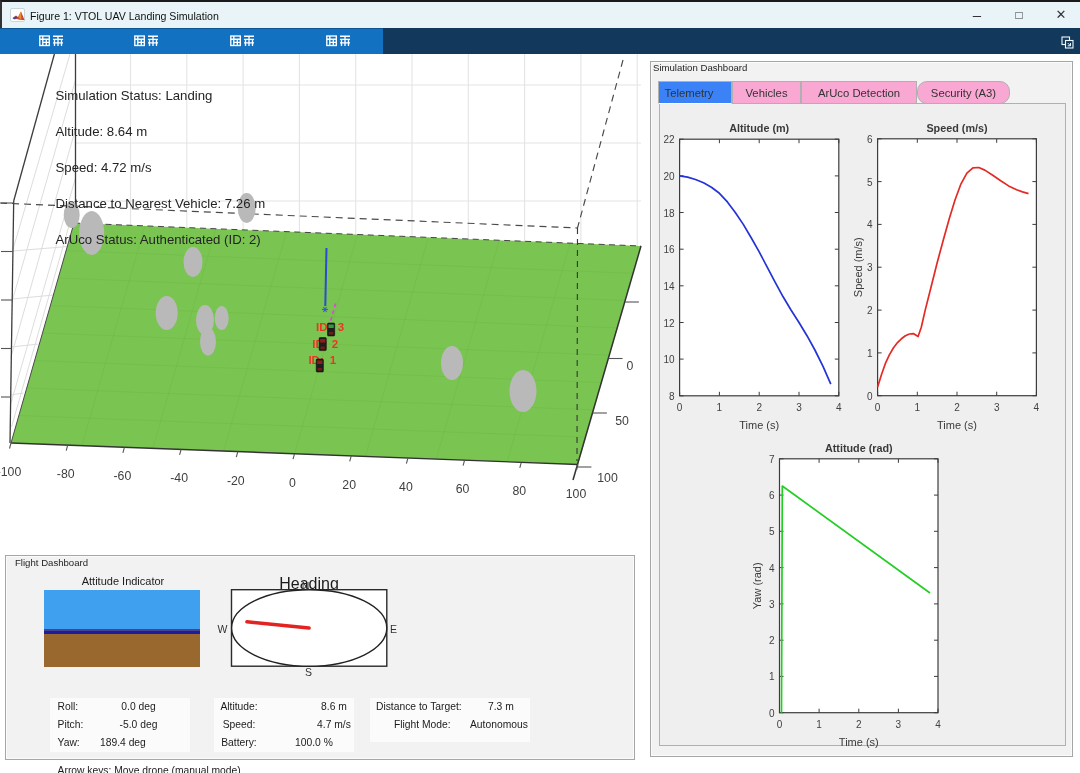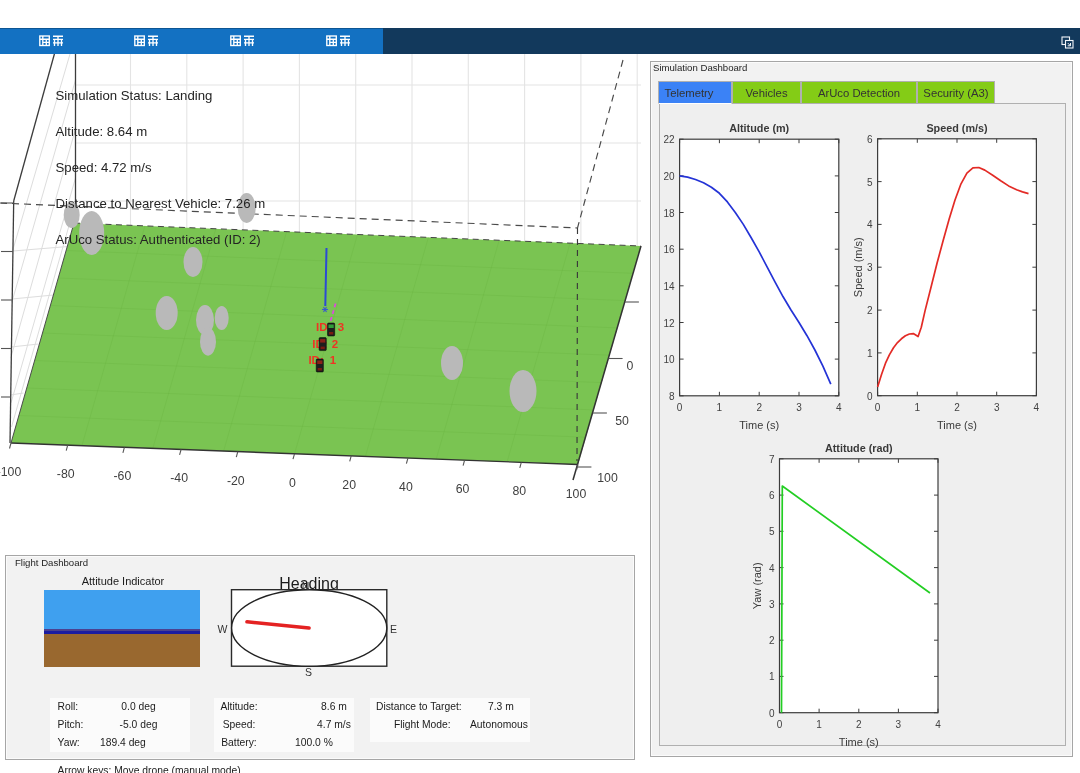--- a/index.html
+++ b/index.html
@@ -13,21 +13,21 @@
 .winbtn { position:absolute; top:0; width:34px; height:27px; color:#333; font-size:15px;
   text-align:center; line-height:26px; }
 #menubar { position:absolute; left:0; top:28px; width:1080px; height:26px; background:#12395c; }
 #menubar .lt { position:absolute; left:0; top:0; width:383px; height:26px; background:#1371c2;
   border-top:1px solid #0d5693; }
 .mtab { position:absolute; }
 #figarea { position:absolute; left:0; top:54px; width:1080px; height:719px; background:#ffffff; }
 .panel { position:absolute; background:#f2f2f2; border:1px solid #a6a6a6;
   box-shadow:inset 0 0 0 1px #fbfbfb; }
 .ptitle { position:absolute; font-size:9.6px; color:#1e1e1e; }
-.tab { position:absolute; top:81px; height:23px; border:1px solid #b0b0b0; background:#84cc16;
+.tab { position:absolute; top:81px; height:23px; border:1px solid #b0b0b0; background:#f9a8d4;
   font-size:11.3px; color:#333; text-align:center; line-height:22px; }
 #tcontent { position:absolute; left:659px; top:103px; width:407px; height:643px;
   background:#efefef; border:1px solid #b0b0b0; }
 .flab { position:absolute; font-size:10.3px; color:#1b1b1b; }
 .fstrip { position:absolute; background:#fbfbfb; }
 </style></head>
 <body>
 <div id="win">
   <div id="figarea"></div>
 
@@ -194,21 +194,21 @@
   <div class="flab" style="left:488px;top:701px;white-space:nowrap">7.3 m</div>
   <div class="flab" style="left:470px;top:719px;white-space:nowrap">Autonomous</div>
   <div class="flab" style="left:57.6px;top:765px;">Arrow keys: Move drone (manual mode)</div>
 
   <div class="panel" style="left:650px;top:61px;width:423px;height:696px"></div>
   <div class="ptitle" style="left:653px;top:62px;">Simulation Dashboard</div>
   <div id="tcontent"></div>
   <div class="tab" style="left:658px;width:74px;background:#3b82f6;border-bottom:1px solid #fff;z-index:3;padding-right:12px">Telemetry</div>
   <div class="tab" style="left:732px;width:69px;">Vehicles</div>
   <div class="tab" style="left:801px;width:116px;">ArUco Detection</div>
-  <div class="tab" style="left:917px;width:78px;">Security (A3)</div>
+  <div class="tab" style="left:917px;width:93px;border-radius:10px;">Security (A3)</div>
   <svg style="position:absolute;left:659px;top:61px;width:414px;height:696px" viewBox="659 61 414 696">
 <rect x="679.6" y="139.2" width="159.19999999999993" height="256.6" fill="#ffffff" stroke="#3c3c3c" stroke-width="1.2"></rect>
 <text x="759.2" y="132.2" font-size="10.8" font-weight="bold" fill="#3a3a3a" text-anchor="middle">Altitude (m)</text>
 <line x1="679.6" y1="395.8" x2="679.6" y2="391.8" stroke="#3c3c3c" stroke-width="1"></line>
 <line x1="679.6" y1="139.2" x2="679.6" y2="143.2" stroke="#3c3c3c" stroke-width="1"></line>
 <text x="679.6" y="410.8" font-size="10" fill="#424242" text-anchor="middle">0</text>
 <line x1="719.4" y1="395.8" x2="719.4" y2="391.8" stroke="#3c3c3c" stroke-width="1"></line>
 <line x1="719.4" y1="139.2" x2="719.4" y2="143.2" stroke="#3c3c3c" stroke-width="1"></line>
 <text x="719.4" y="410.8" font-size="10" fill="#424242" text-anchor="middle">1</text>
 <line x1="759.2" y1="395.8" x2="759.2" y2="391.8" stroke="#3c3c3c" stroke-width="1"></line>
@@ -327,20 +327,33 @@
 <line x1="938.0" y1="495.1" x2="934.0" y2="495.1" stroke="#3c3c3c" stroke-width="1"></line>
 <text x="774.5" y="499.1" font-size="10" fill="#424242" text-anchor="end">6</text>
 <line x1="779.5" y1="458.8" x2="783.5" y2="458.8" stroke="#3c3c3c" stroke-width="1"></line>
 <line x1="938.0" y1="458.8" x2="934.0" y2="458.8" stroke="#3c3c3c" stroke-width="1"></line>
 <text x="774.5" y="462.8" font-size="10" fill="#424242" text-anchor="end">7</text>
 <text x="858.8" y="745.7" font-size="11" fill="#3a3a3a" text-anchor="middle">Time (s)</text>
 <text x="761" y="585.8" font-size="11" fill="#3a3a3a" text-anchor="middle" transform="rotate(-90 761 585.8)">Yaw (rad)</text>
 <polyline points="781.5,712.7 782.3,486.0 930.0,593.0" fill="none" stroke="#23ce23" stroke-width="1.7" stroke-linejoin="round"></polyline>
 </svg>
 
+  <div id="titlebar">
+    <div id="mlicon">
+      <svg width="15" height="14" viewBox="0 0 15 14">
+          <path d="M1.5 9 L5 6.5 L7 8 L10 2.5 L13.5 11 L10 11 Z" fill="#c9452c"></path>
+          <path d="M7 8 L10 2.5 L10.5 11 Z" fill="#e88a33"></path>
+          <path d="M1.5 9.5 L5 7 L6.5 8.5 L4 10.5 Z" fill="#3b4ba0"></path>
+        </svg>
+    </div>
+    <div class="title">Figure 1: VTOL UAV Landing Simulation</div>
+    <div class="winbtn" style="left:958px;">–</div>
+    <div class="winbtn" style="left:1000px;font-size:12px;">□</div>
+    <div class="winbtn" style="left:1042px;font-size:13px;">✕</div>
+  </div>
   <div id="menubar">
     <div class="lt"></div>
     <svg class="mtab" style="left:39px;top:7px" width="25" height="12" viewBox="0 0 25 12">
         <g stroke="#ffffff" stroke-width="1.35" fill="none">
           <rect x="0.8" y="1" width="9.5" height="9.5"></rect>
           <path d="M0.8 4.2 H10.3 M3.8 1 V10.5 M7.3 4.2 V10.5 M3.8 7.4 H10.3"></path>
           <path d="M14 1.2 H24 M14 4.4 H24 M19 1.2 V11 M14 7.8 H24 M15.5 4.4 V11 M22.5 4.4 V11"></path>
         </g>
       </svg>
     <svg class="mtab" style="left:134px;top:7px" width="25" height="12" viewBox="0 0 25 12">

